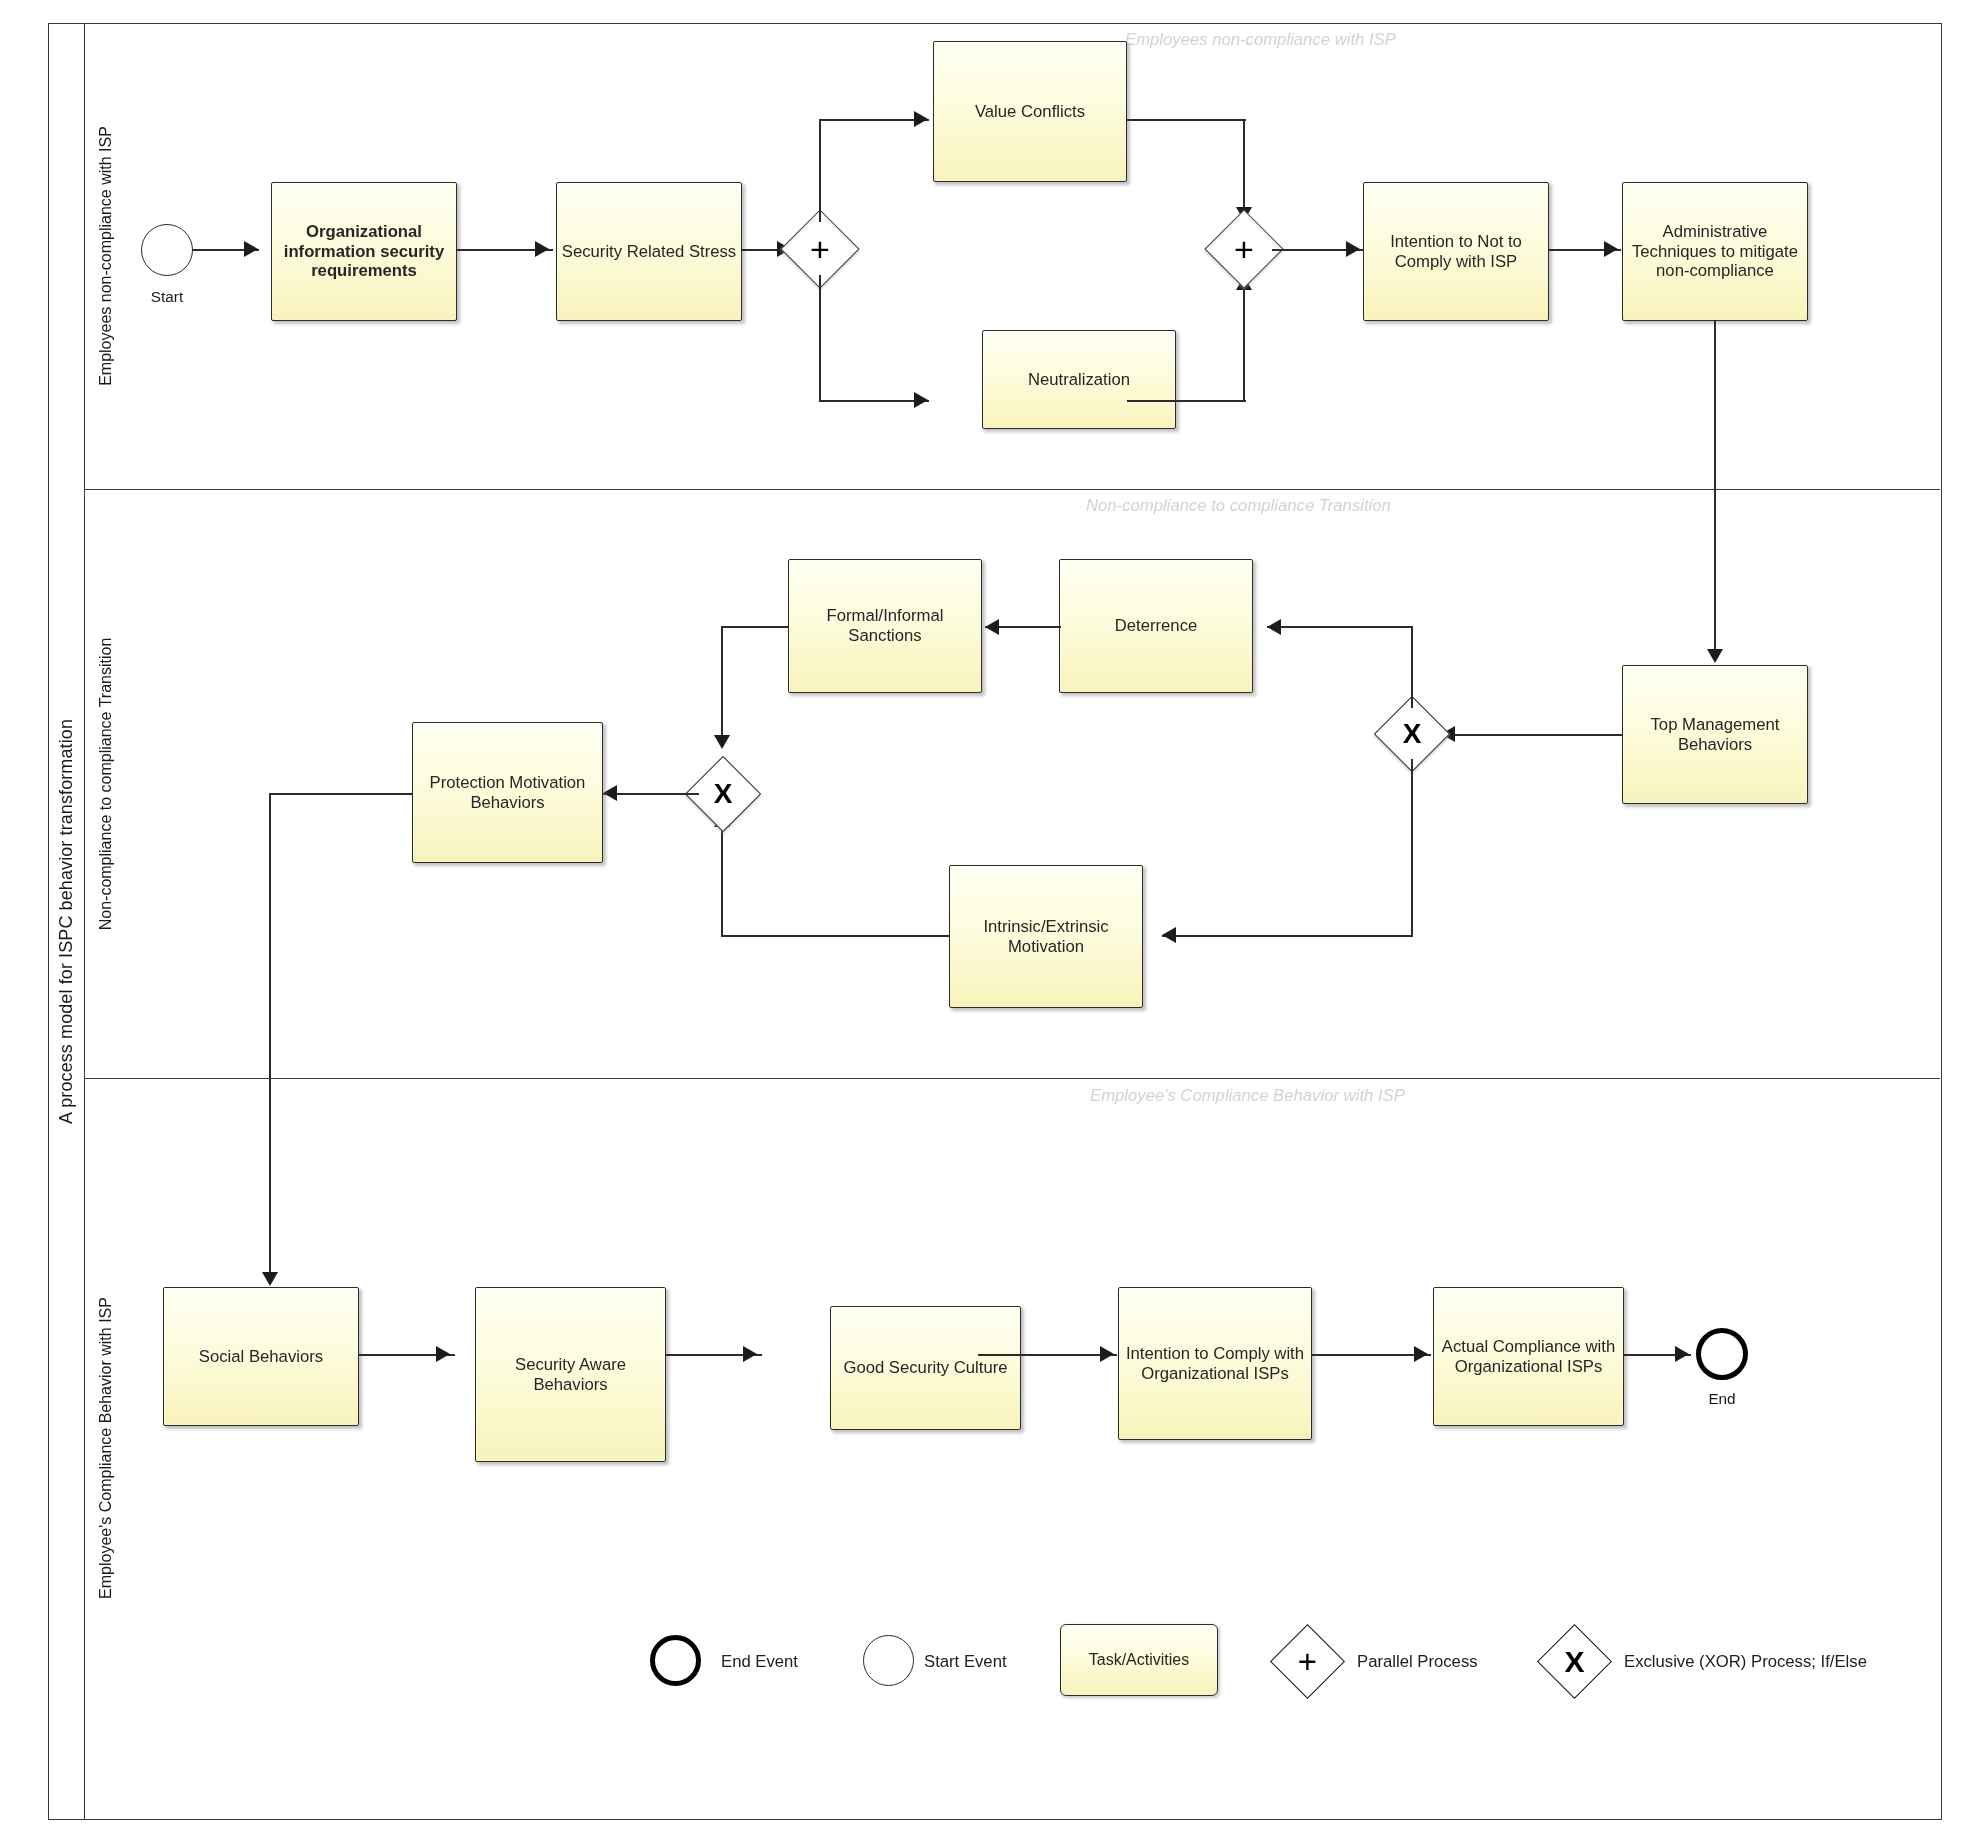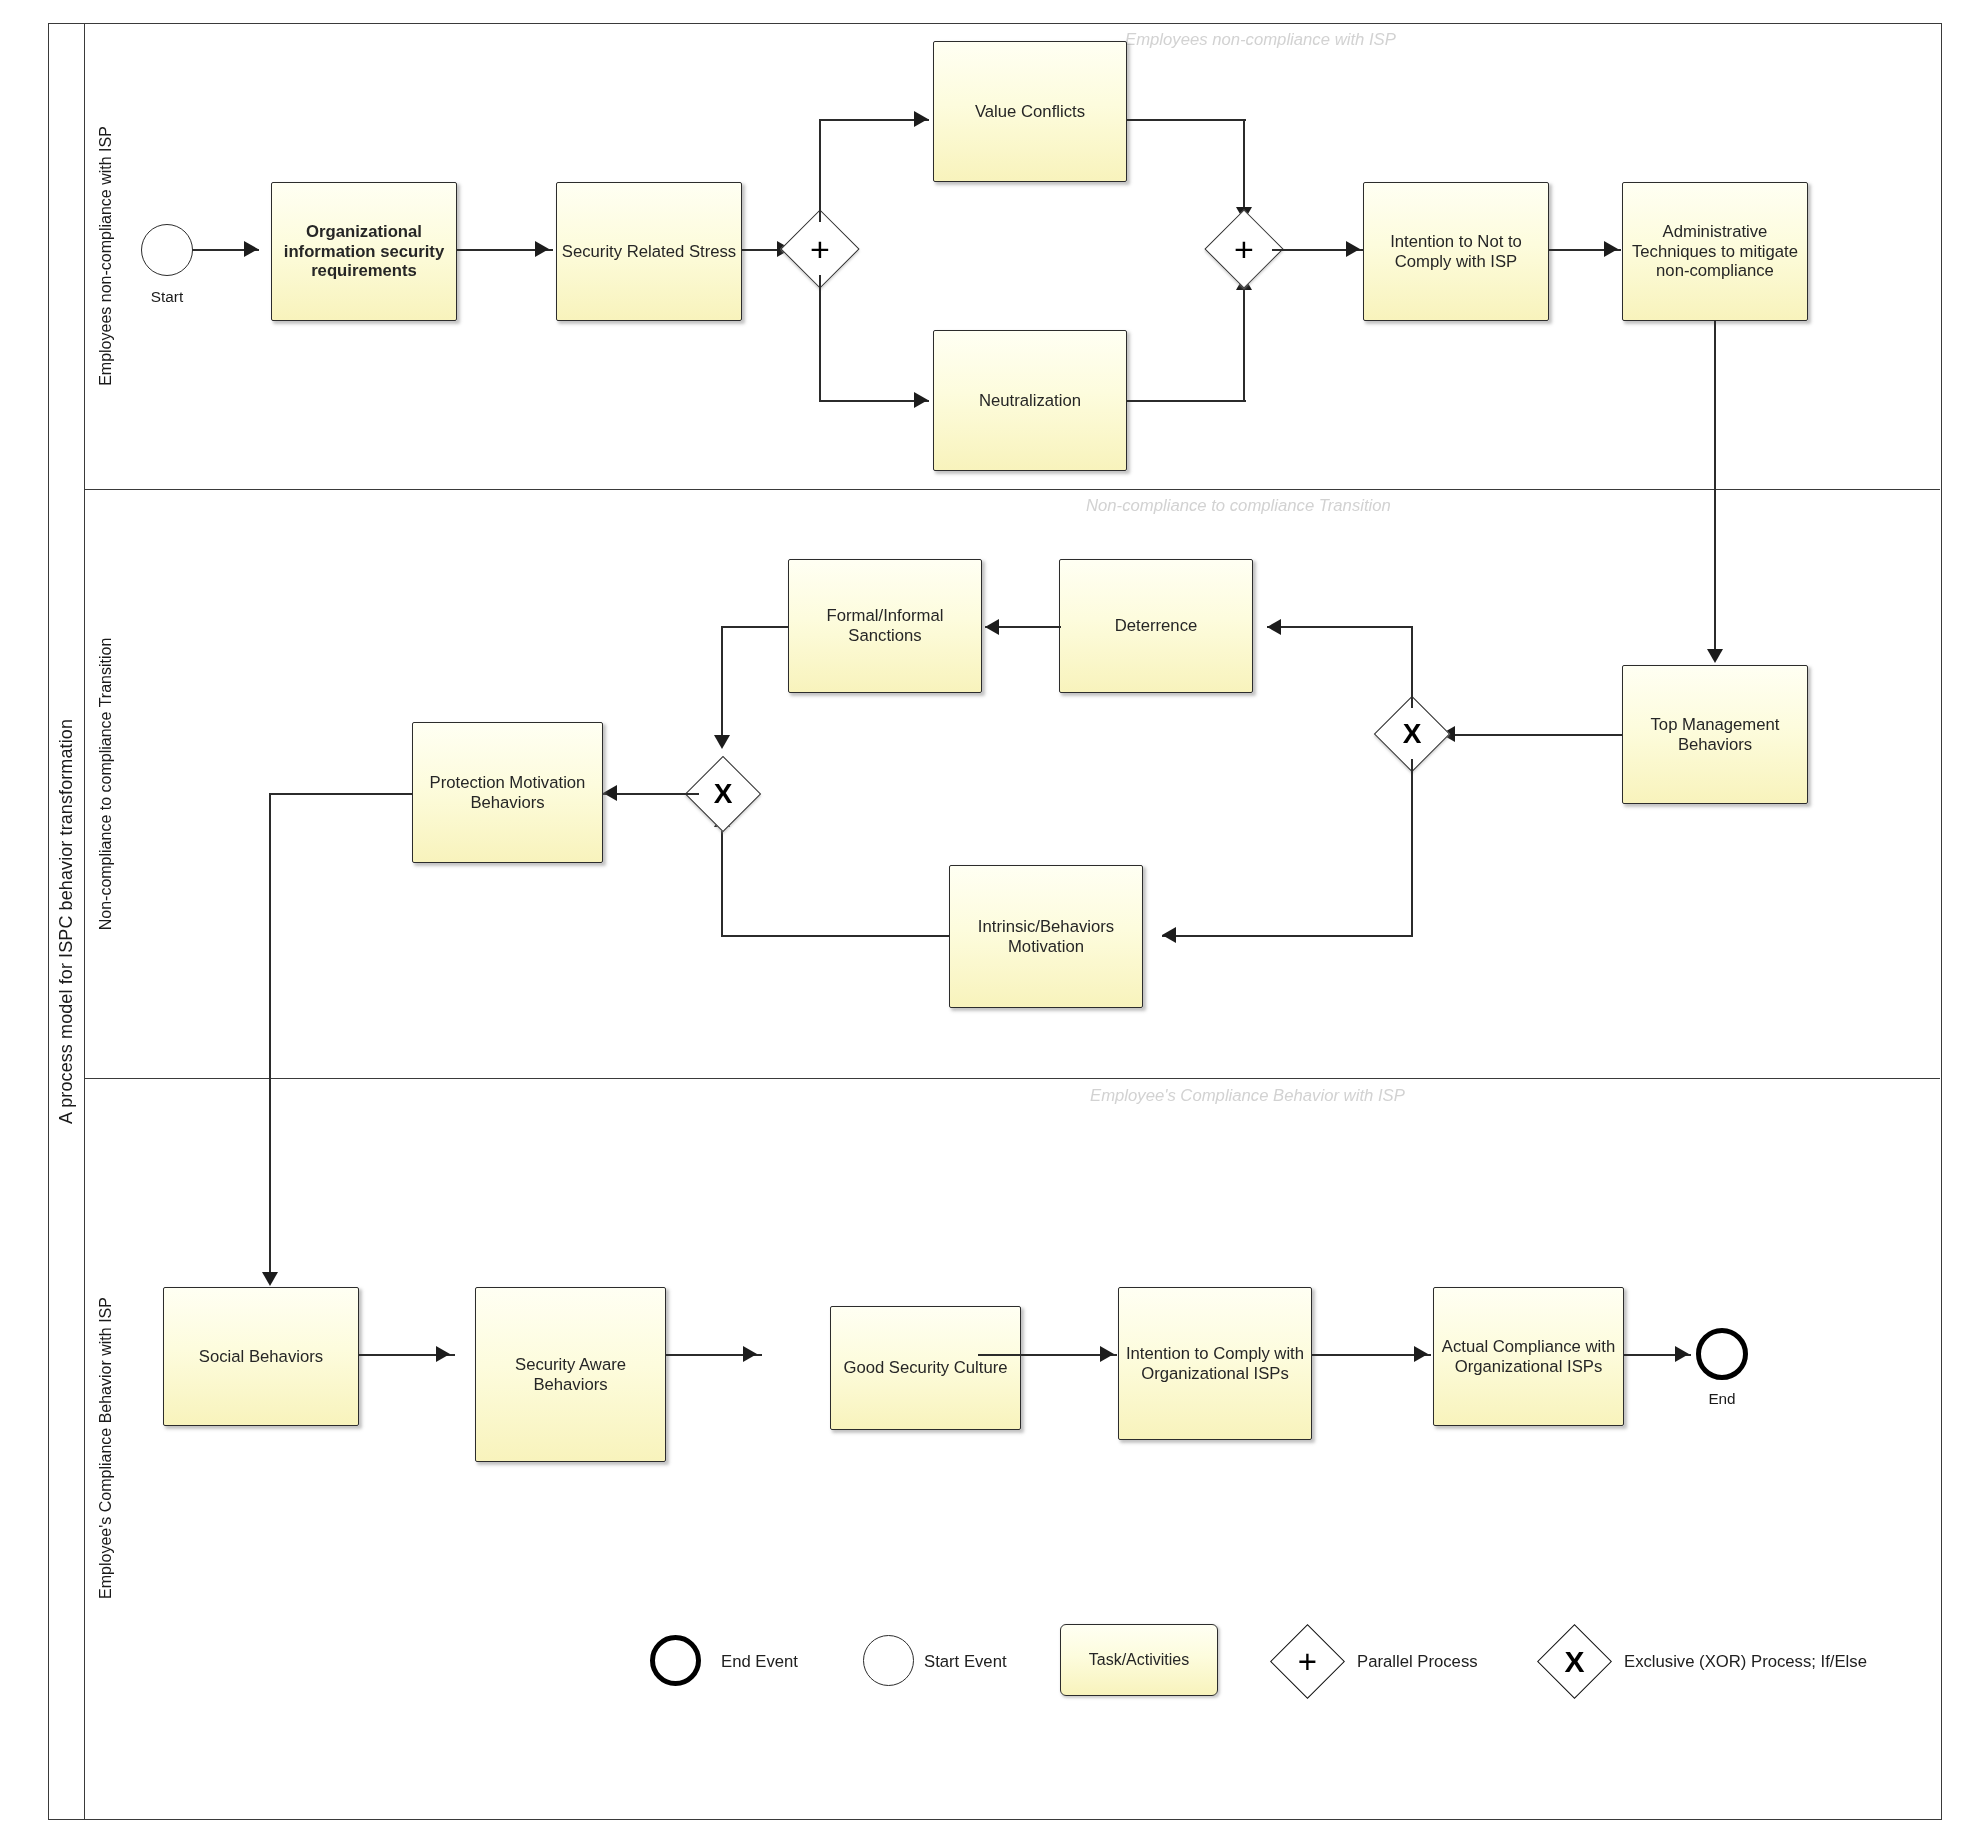--- a/index.html
+++ b/index.html
@@ -104,21 +104,21 @@
 
   <div class="ln v" style="left:819px;top:119px;height:103px;"></div>
   <div class="ln h" style="left:819px;top:119px;width:110px;"></div>
   <div class="ah r" style="left:914px;top:111px;"></div>
 
   <div class="ln v" style="left:819px;top:275px;height:127px;"></div>
   <div class="ln h" style="left:819px;top:400px;width:110px;"></div>
   <div class="ah r" style="left:914px;top:392px;"></div>
 
   <div class="task" style="left:933px;top:41px;width:194px;height:141px;">Value Conflicts</div>
-  <div class="task" style="left:933px;top:330px;width:194px;height:141px;">Neutralization</div>
+  <div class="task" style="left:982px;top:330px;width:194px;height:99px;">Neutralization</div>
 
   <div class="ln h" style="left:1127px;top:119px;width:119px;"></div>
   <div class="ln v" style="left:1243px;top:119px;height:103px;"></div>
   <div class="ah d" style="left:1236px;top:207px;"></div>
 
   <div class="ln h" style="left:1127px;top:400px;width:119px;"></div>
   <div class="ln v" style="left:1243px;top:276px;height:125px;"></div>
   <div class="ah u" style="left:1236px;top:276px;"></div>
 
   <div class="gw plus" style="left:1216px;top:221px;width:56px;height:56px;">
@@ -151,21 +151,21 @@
 
   <div class="ln v" style="left:1411px;top:626px;height:82px;"></div>
   <div class="ln h" style="left:1267px;top:626px;width:145px;"></div>
   <div class="ah l" style="left:1267px;top:619px;"></div>
 
   <div class="ln v" style="left:1411px;top:759px;height:178px;"></div>
   <div class="ln h" style="left:1162px;top:935px;width:251px;"></div>
   <div class="ah l" style="left:1162px;top:927px;"></div>
 
   <div class="task" style="left:1059px;top:559px;width:194px;height:134px;">Deterrence</div>
-  <div class="task" style="left:949px;top:865px;width:194px;height:143px;">Intrinsic/Behaviors Motivation</div>
+  <div class="task" style="left:949px;top:865px;width:194px;height:143px;">Intrinsic/Extrinsic Motivation</div>
 
   <div class="ln h" style="left:985px;top:626px;width:76px;"></div>
   <div class="ah l" style="left:985px;top:619px;"></div>
 
   <div class="task" style="left:788px;top:559px;width:194px;height:134px;">Formal/Informal Sanctions</div>
 
   <div class="ln h" style="left:721px;top:626px;width:68px;"></div>
   <div class="ln v" style="left:721px;top:626px;height:115px;"></div>
   <div class="ah d" style="left:714px;top:735px;"></div>
 

